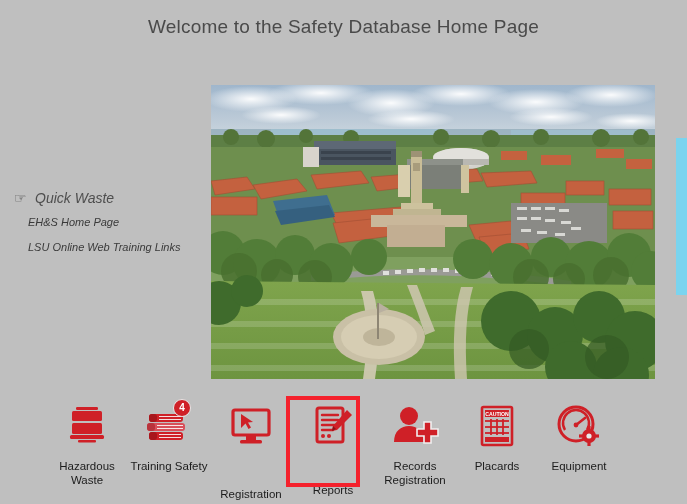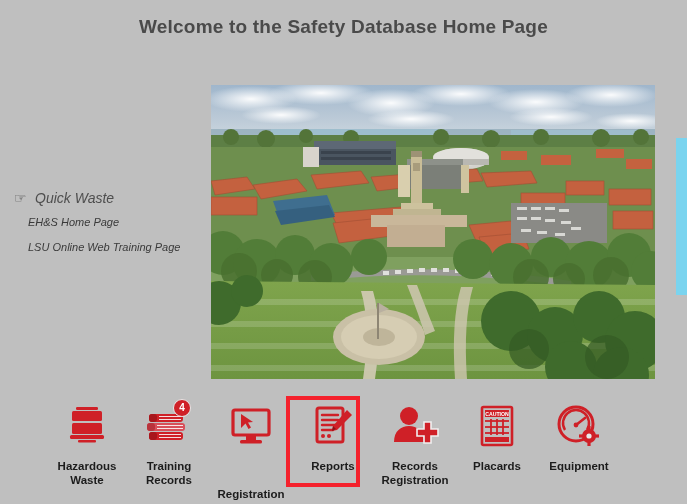--- a/index.html
+++ b/index.html
@@ -24,21 +24,21 @@
 
   
   .page-title {
     position: absolute;
     left: 0; top: 16px;
     width: 687px;
     text-align: center;
     font-size: 19px;
     color: #4a4a4a;
     letter-spacing: 0.2px;
-    font-weight: 700;
+    font-weight: 400;
   }
 
   
   .quick-links {
     position: absolute;
     left: 14px;
     top: 190px;
     width: 190px;
   }
   .quick-links-head {
@@ -129,21 +129,21 @@
     justify-content: center;
     position: relative;
   }
   .nav-label {
     margin-top: 8px;
     font-size: 11.5px;
     color: #1c1c1c;
     text-align: center;
     line-height: 14px;
     width: 86px;
-    font-weight: 700;
+    font-weight: 400;
   }
   .badge {
     position: absolute;
     top: -4px;
     right: 2px;
     width: 16px;
     height: 16px;
     border-radius: 50%;
     background: #cf2027;
     color: #fff;
@@ -166,21 +166,21 @@
 <div id="app">
 
   <div class="page-title">Welcome to the Safety Database Home Page</div>
 
   <div class="quick-links">
     <div class="quick-links-head">
       <span class="hand-icon">☞</span>
       <span>Quick Waste</span>
     </div>
     <a class="ql-link" href="#">EH&amp;S Home Page</a>
-    <a class="ql-link" href="#">LSU Online Web Training Page</a>
+    <a class="ql-link" href="#">LSU Online Web Training Links</a>
   </div>
 
   <div class="hero" title="Aerial photograph of university campus with memorial tower, red-roofed buildings, trees and green lawn">
     <svg width="444" height="294" viewBox="0 0 444 294" xmlns="http://www.w3.org/2000/svg">
       <defs>
         <linearGradient id="skyg" x1="0" y1="0" x2="0" y2="1">
           <stop offset="0%" stop-color="#9fb6cc"></stop>
           <stop offset="55%" stop-color="#b9c8d6"></stop>
           <stop offset="100%" stop-color="#cfd9e0"></stop>
         </linearGradient>
@@ -417,36 +417,36 @@
             <line x1="14" y1="12.5" x2="36" y2="12.5"></line>
             <line x1="14" y1="15.5" x2="36" y2="15.5"></line>
             <line x1="12" y1="21.5" x2="38" y2="21.5"></line>
             <line x1="12" y1="24.5" x2="38" y2="24.5"></line>
             <line x1="14" y1="30.5" x2="36" y2="30.5"></line>
             <line x1="14" y1="33.5" x2="36" y2="33.5"></line>
           </g>
         </svg>
         <div class="badge">4</div>
       </div>
-      <div class="nav-label">Training Records</div>
+      <div class="nav-label">Training Safety</div>
     </div>
 
     <div class="nav-tile" style="margin-left:4px;gap:28px;">
       <div class="nav-icon">
         <svg width="46" height="46" viewBox="0 0 46 46">
           <rect x="5" y="6" width="36" height="25" rx="2" fill="none" stroke="#cf2027" stroke-width="3.2"></rect>
           <rect x="18" y="31" width="10" height="5" fill="#cf2027"></rect>
           <rect x="12" y="36" width="22" height="3.5" rx="1.6" fill="#cf2027"></rect>
           <polygon points="13,10 13,24 17.5,19.5 20.5,25 23,23.5 20,18.5 25,18" fill="#cf2027"></polygon>
         </svg>
       </div>
       <div class="nav-label">Registration Forms</div>
     </div>
 
-    <div class="nav-tile" style="margin-left:4px;">
+    <div class="nav-tile" style="margin-left:4px;gap:24px;">
       <div class="nav-icon">
         <svg width="44" height="46" viewBox="0 0 44 46">
           <rect x="6" y="4" width="26" height="34" rx="2" fill="none" stroke="#cf2027" stroke-width="3"></rect>
           <g stroke="#cf2027" stroke-width="2.4" stroke-linecap="round">
             <line x1="11" y1="11" x2="27" y2="11"></line>
             <line x1="11" y1="16" x2="27" y2="16"></line>
             <line x1="11" y1="21" x2="25" y2="21"></line>
             <line x1="11" y1="26" x2="22" y2="26"></line>
           </g>
           <circle cx="12" cy="32" r="2" fill="#cf2027"></circle>

